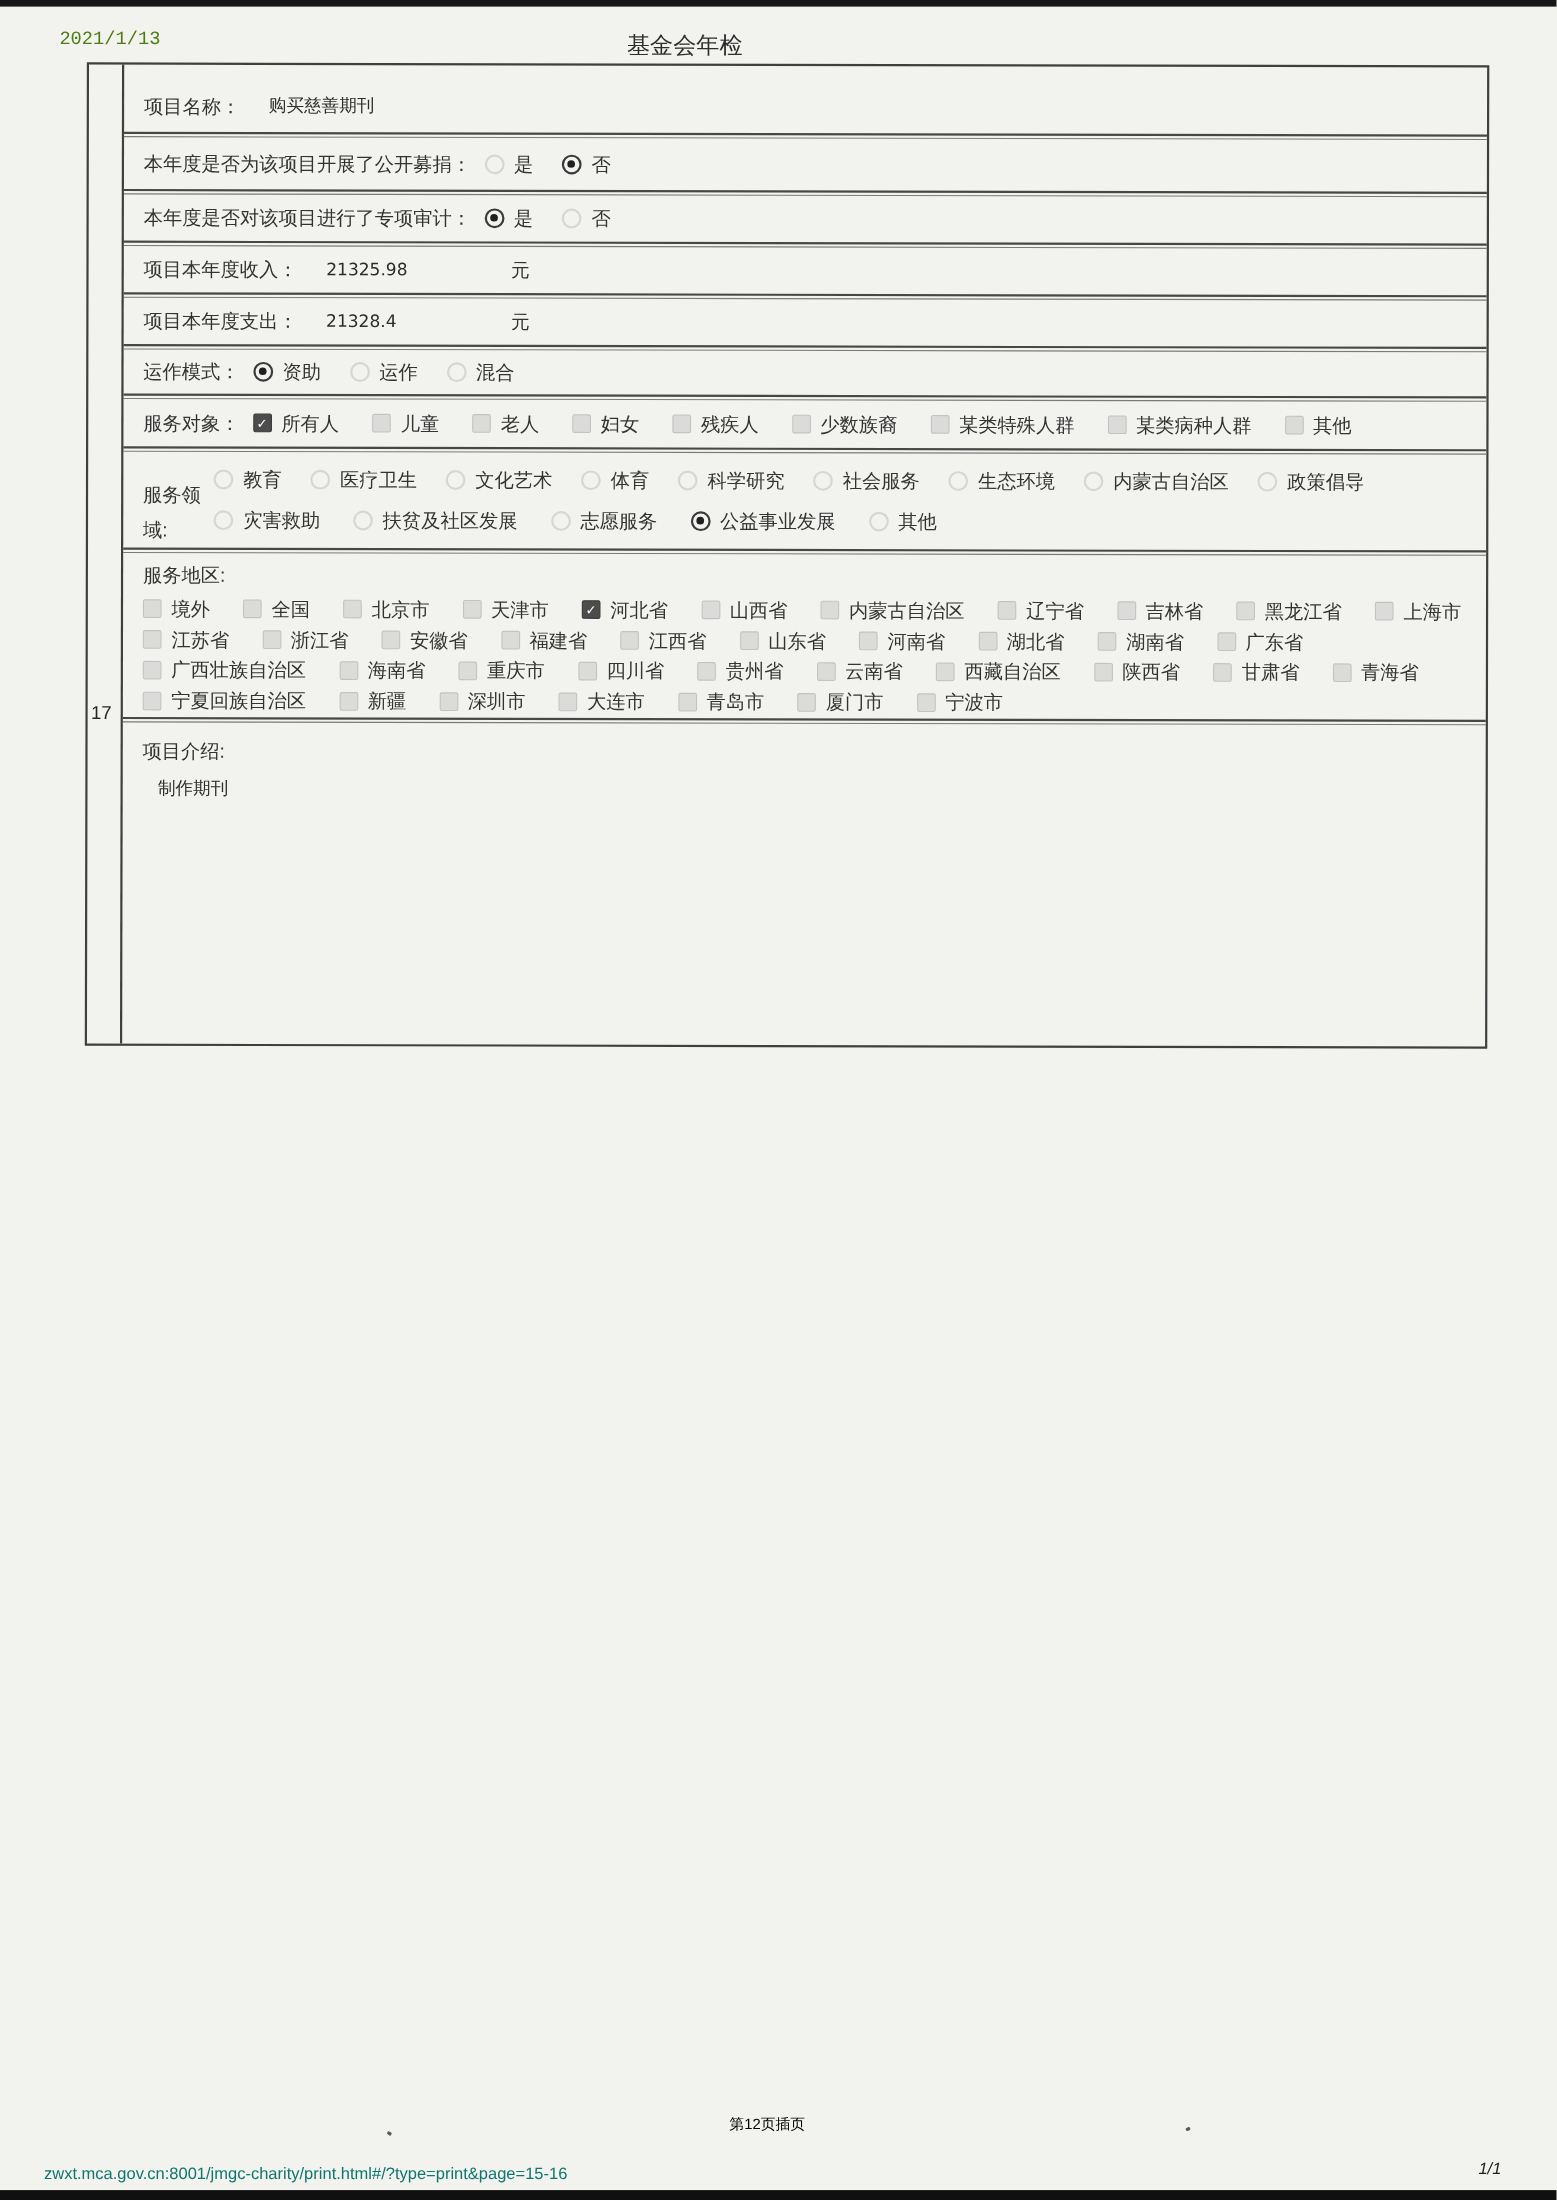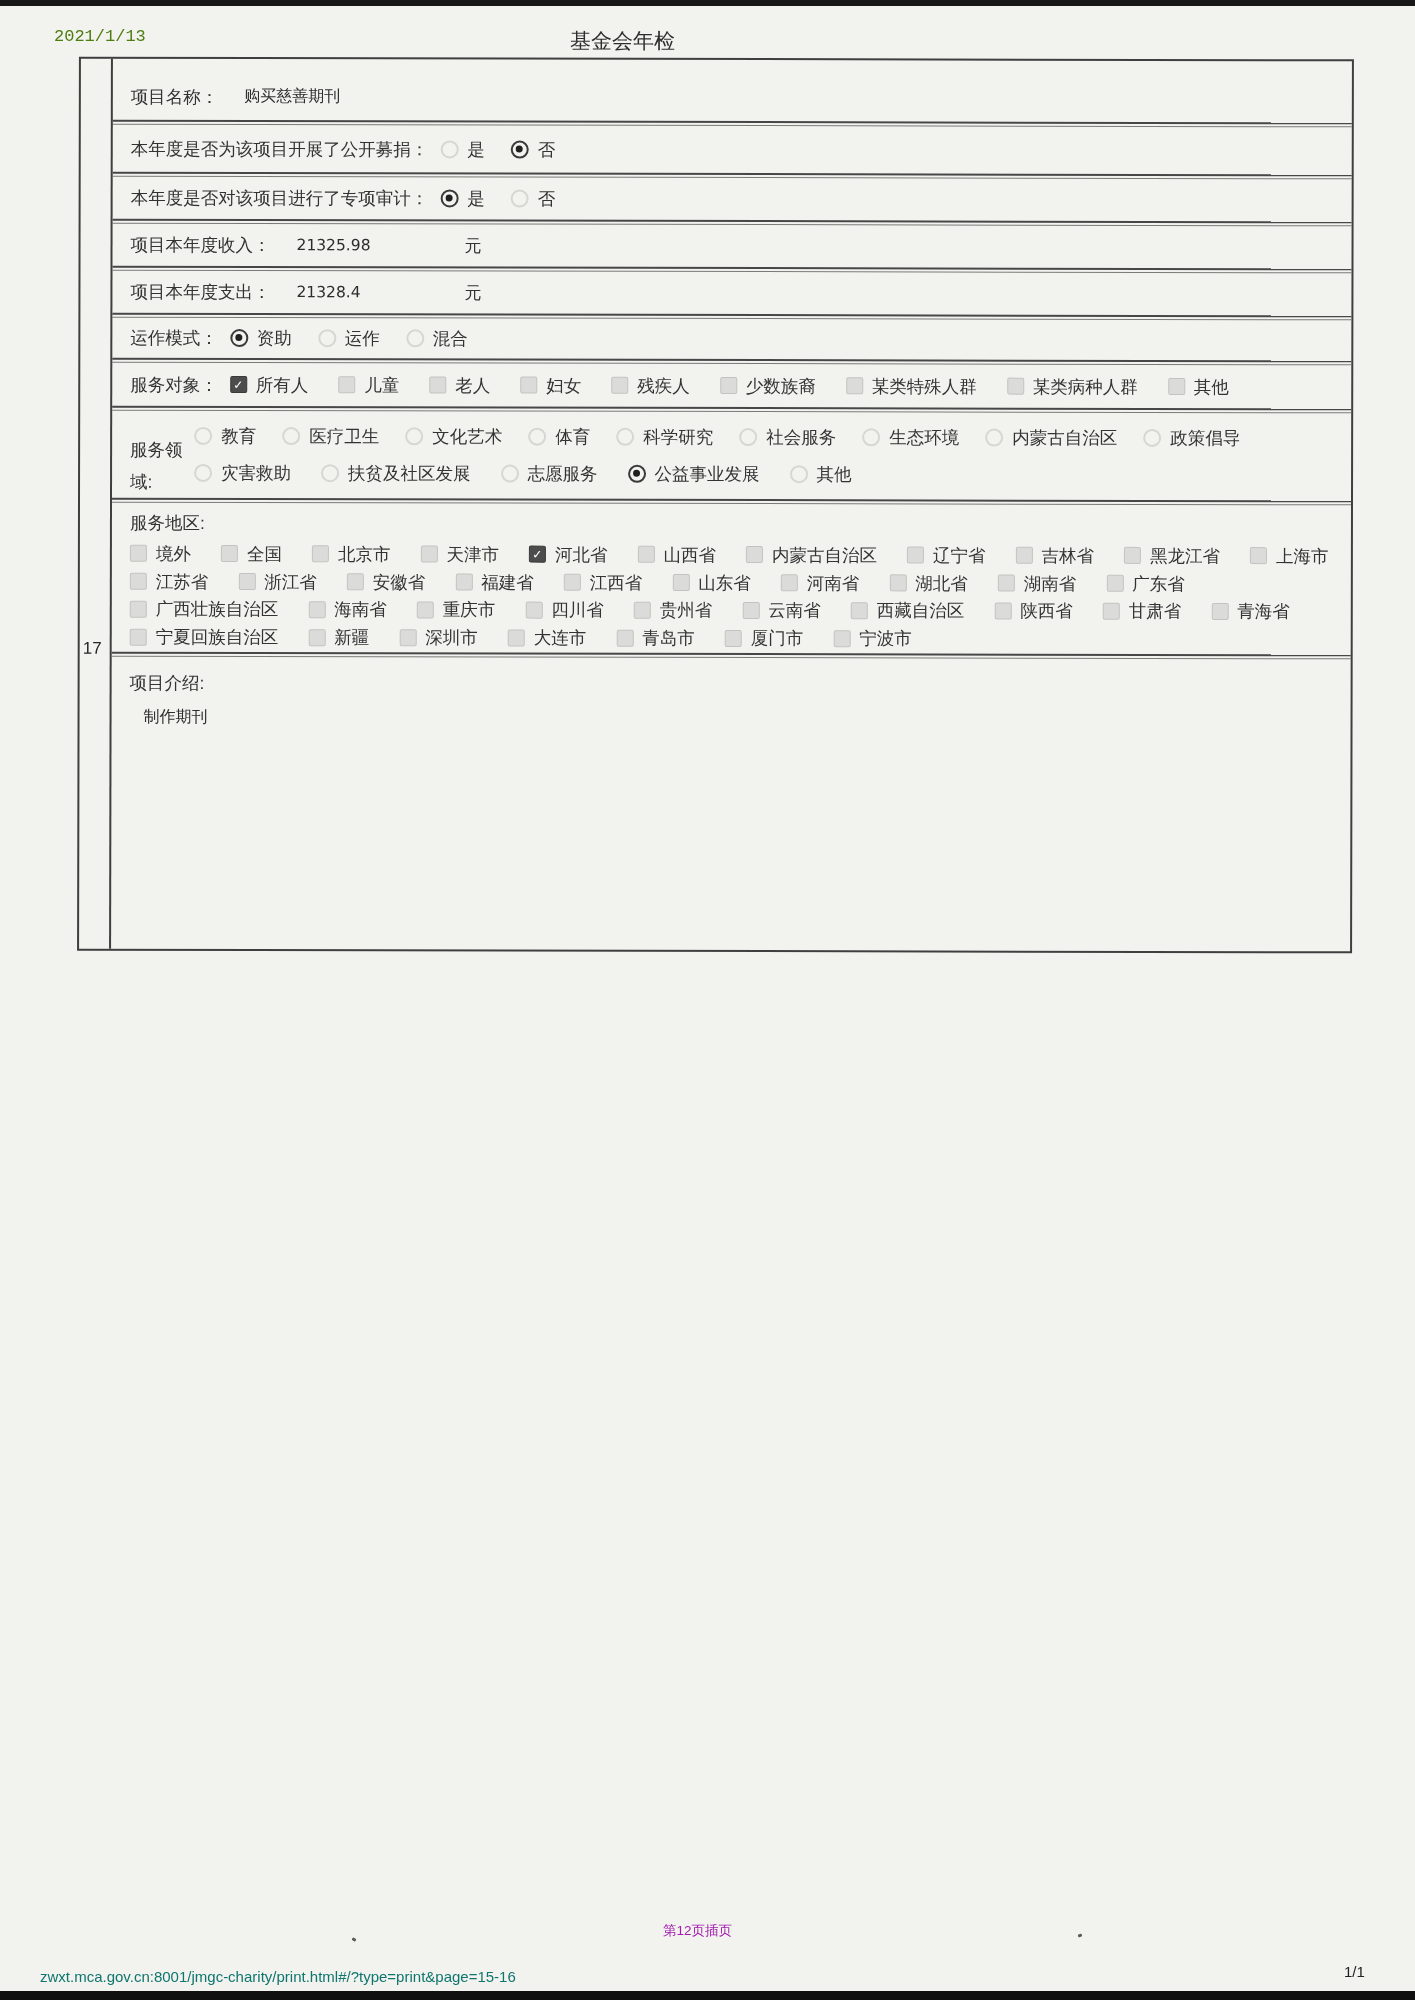--- a/index.html
+++ b/index.html
@@ -68,23 +68,23 @@
   .field-label{width:64px;flex:0 0 64px;padding-top:24px;line-height:1.8;font-size:17.5px;}
   .field-lines{flex:1;display:flex;flex-direction:column;justify-content:space-evenly;}
   .field-lines .opts{margin-left:0;}
 
   .r9 .area-label{font-size:17.5px;margin-bottom:6px;}
   .r9 .opts{margin-left:0;margin-bottom:2px;height:30px;}
 
   .r10 .intro-label{font-size:17.5px;}
   .r10 .intro-val{margin-top:12px;margin-left:14px;font-size:16px;color:#2c2c2c;text-align:right;}
 
-  .footer-note{position:absolute;top:1922px;left:0;width:1395px;text-align:center;font-size:13.5px;color:#a21caf;}
+  .footer-note{position:absolute;top:1922px;left:0;width:1395px;text-align:center;font-size:13.5px;color:#000000;}
   .footer-url{position:absolute;top:1968px;left:40px;font-size:15px;color:#0f766e;}
-  .footer-page{position:absolute;top:1963px;left:1344px;font-size:15px;color:#222;}
+  .footer-page{position:absolute;top:1963px;left:1344px;font-size:15px;color:#222;font-style:italic;}
 
   .speck{position:absolute;background:#5a5a58;border-radius:1px;}
   .speck.a{left:352px;top:1938px;width:4px;height:3px;transform:rotate(30deg);}
   .speck.b{left:1078px;top:1934px;width:4px;height:3px;transform:rotate(-20deg);}
 </style>
 </head>
 <body>
 
 <div class="strip-top"></div>
 

